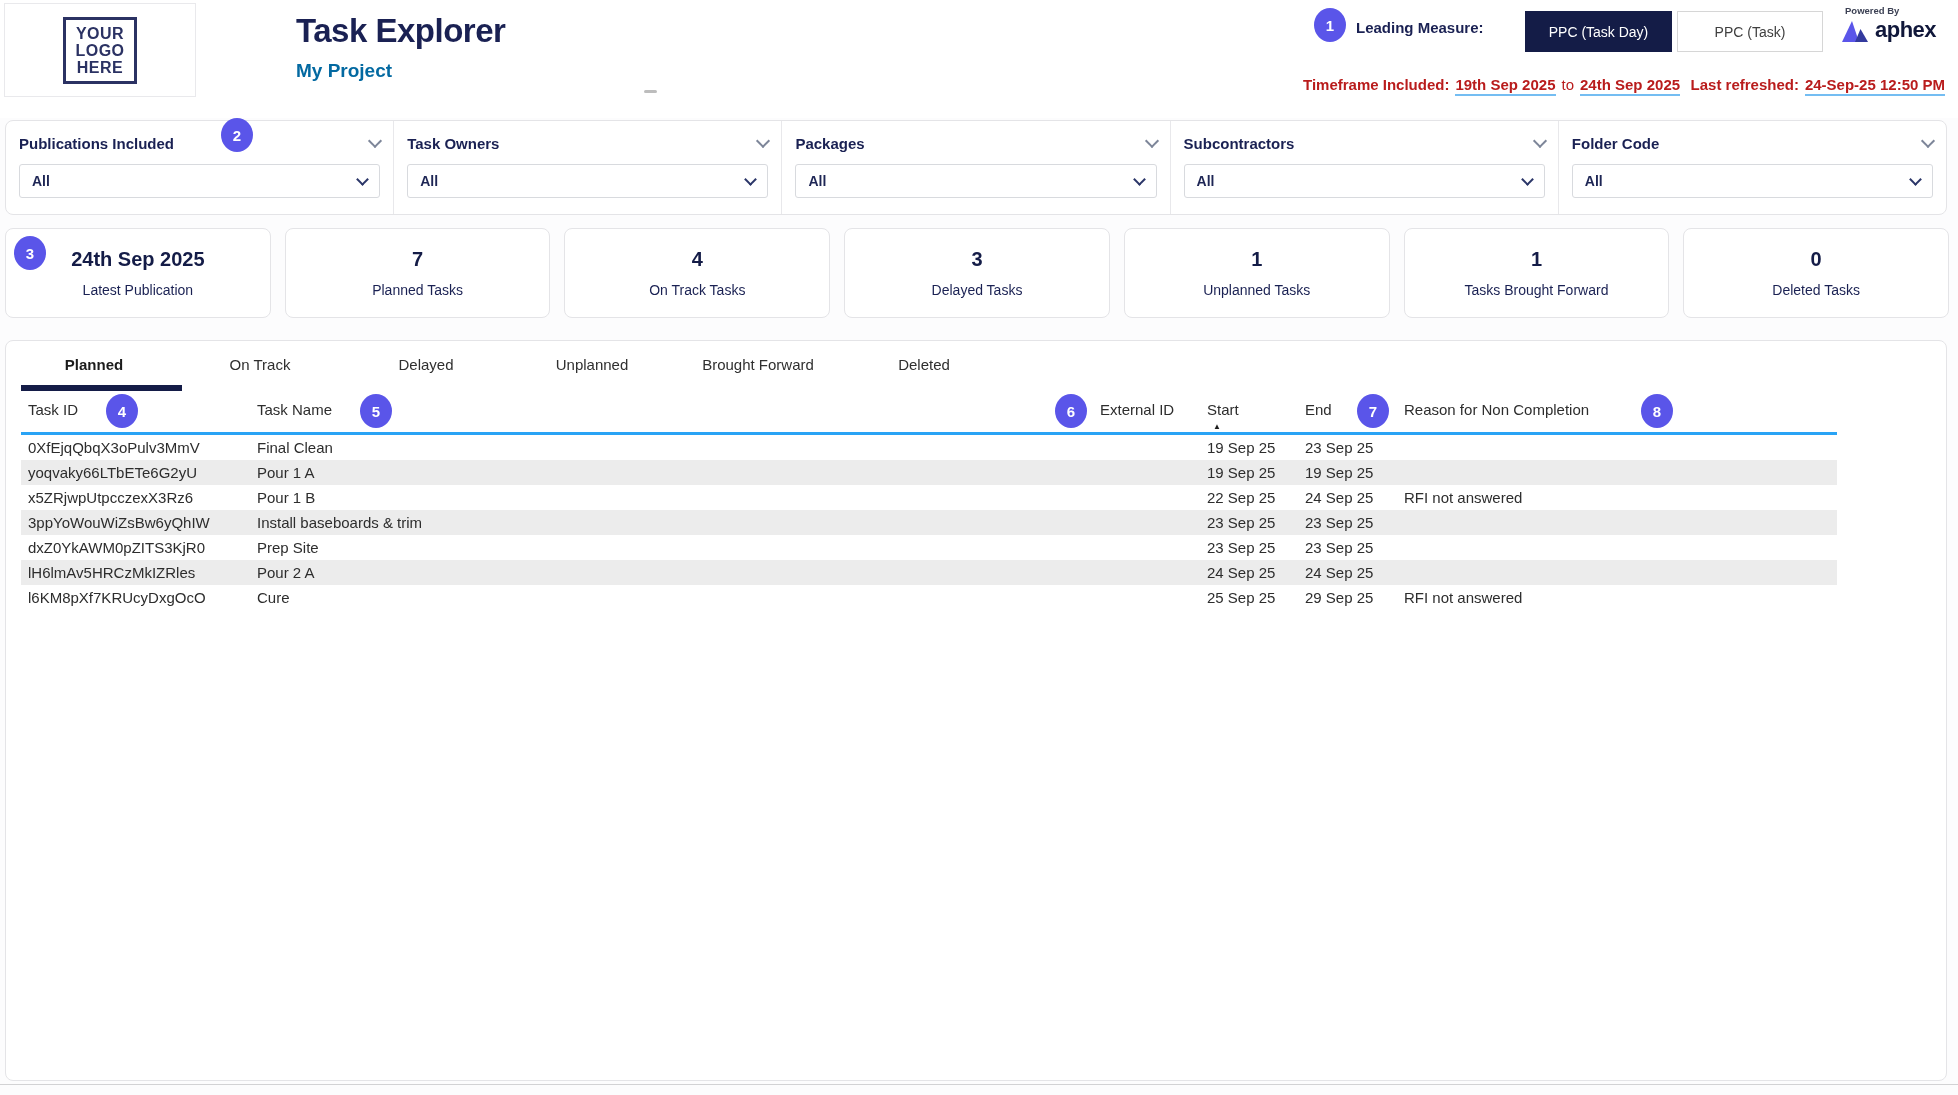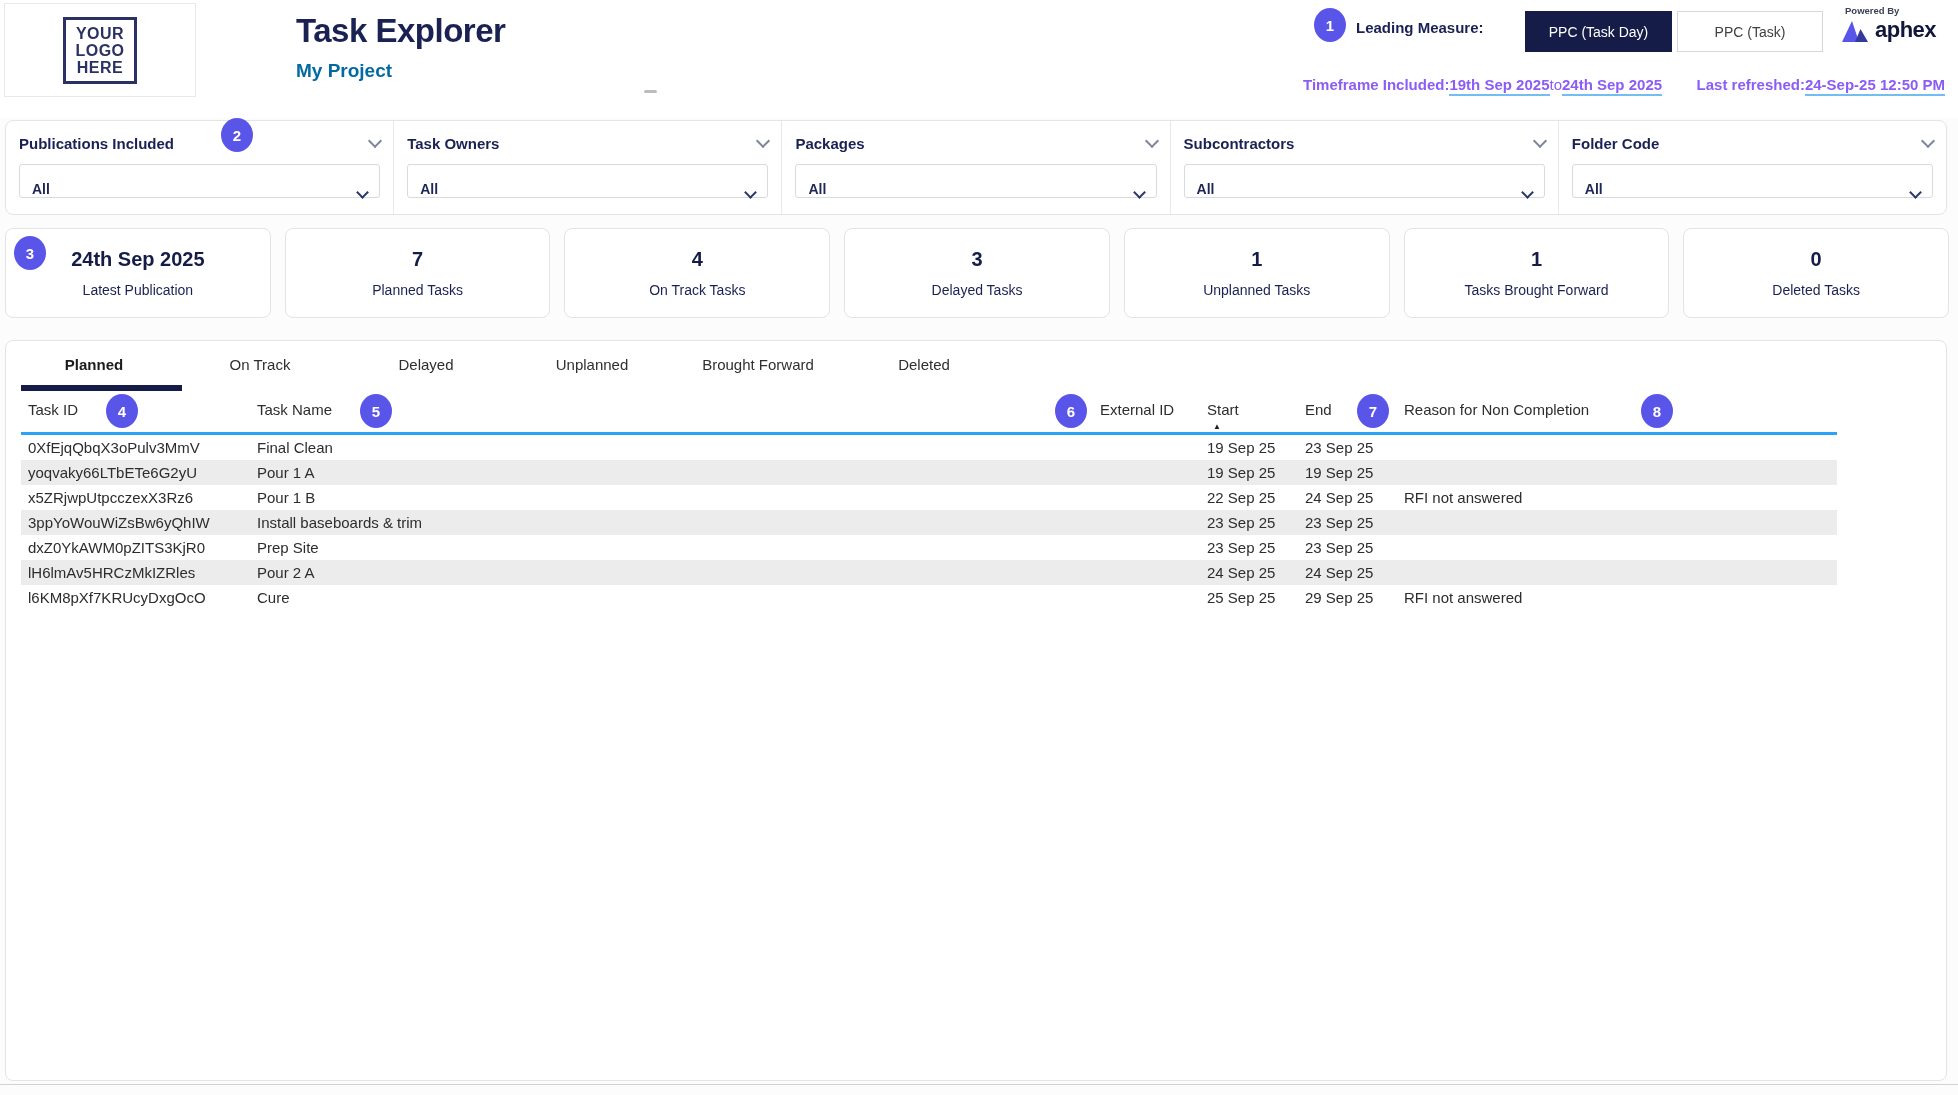--- a/index.html
+++ b/index.html
@@ -22,37 +22,37 @@
   #badge-1 { left:1314px; top:8px; }
   .lm-label { position:absolute; left:1356px; top:19px; font-size:15px; font-weight:700; color:#1a2153; }
   .toggle-btn { position:absolute; top:11px; height:41px; display:flex; align-items:center; justify-content:center;
     font-size:14px; cursor:pointer; }
   .btn-dark { left:1525px; width:147px; background:#141c47; border:1px solid #141c47; color:#fff; font-weight:400; }
   .btn-light { left:1677px; width:146px; background:#fff; border:1px solid #d6d6d6; color:#3f3f3f; }
   .brand { position:absolute; left:1842px; top:5px; width:114px; }
   .powered-by { font-size:9.5px; color:#3c4154; font-weight:600; margin-left:3px; }
   .brand-row { display:flex; gap:5px; margin-top:3px; }
   .brand-name { font-size:22px; font-weight:700; color:#10173a; line-height:22px; letter-spacing:-.5px; }
-  .meta-line { position:absolute; top:76px; font-size:15px; color:#8b5cf6; display:flex; align-items:baseline; white-space:nowrap; }
+  .meta-line { position:absolute; top:76px; font-size:15px; color:#b91c1c; display:flex; gap:6px; align-items:baseline; white-space:nowrap; }
   #timeframe-line { left:1303px; }
   #refreshed-line { right:13px; }
   .meta-label { font-weight:700; }
   .meta-value { font-weight:600; border-bottom:2px solid #74bdf2; padding-bottom:1px; }
   .dash-artifact { position:absolute; left:644px; top:90px; width:13px; height:3px; background:#bdbdbd; border-radius:2px; }
   
   .filter-card { position:absolute; left:5px; top:120px; width:1942px; height:95px;
     background:#fff; border:1px solid #e4e4e7; border-radius:8px; display:flex; }
   .filter-col { flex:1; position:relative; border-right:1px solid #e8e8eb; padding:10px 13px 0; }
   .filter-col:last-child { border-right:none; }
   .filter-head { display:flex; justify-content:space-between; align-items:center; height:24px; cursor:pointer; }
   .filter-label { font-size:15px; font-weight:700; color:#1a2153; }
   .chev { width:10px; height:10px; border-right:2px solid #7d8699; border-bottom:2px solid #7d8699;
     transform:rotate(45deg); margin-top:-5px; }
   .dropdown { margin-top:9px; height:34px; border:1px solid #d8dade; border-radius:3px; background:#fff;
-    display:flex; align-items:flex-end; justify-content:space-between; padding:0 12px; cursor:pointer; }
+    display:flex; align-items:center; justify-content:space-between; padding:0 12px; cursor:pointer; }
   .dd-value { font-size:14px; font-weight:700; color:#1e2655; }
   .dd-chev { width:9px; height:9px; border-color:#2b3668; margin-top:-3px; }
   #badge-2 { left:215px; top:-3px; }
   
   .kpi-row { position:absolute; left:5px; top:228px; width:1944px; display:flex; gap:14px; }
   .kpi-card { flex:1; height:90px; background:#fff; border:1px solid #e4e4e7; border-radius:8px;
     position:relative; display:flex; flex-direction:column; align-items:center; justify-content:center; gap:11px; }
   .kpi-value { font-size:20px; font-weight:700; color:#141c47; }
   .kpi-label { font-size:14px; color:#1a2153; }
   #badge-3 { left:8px; top:7px; }

